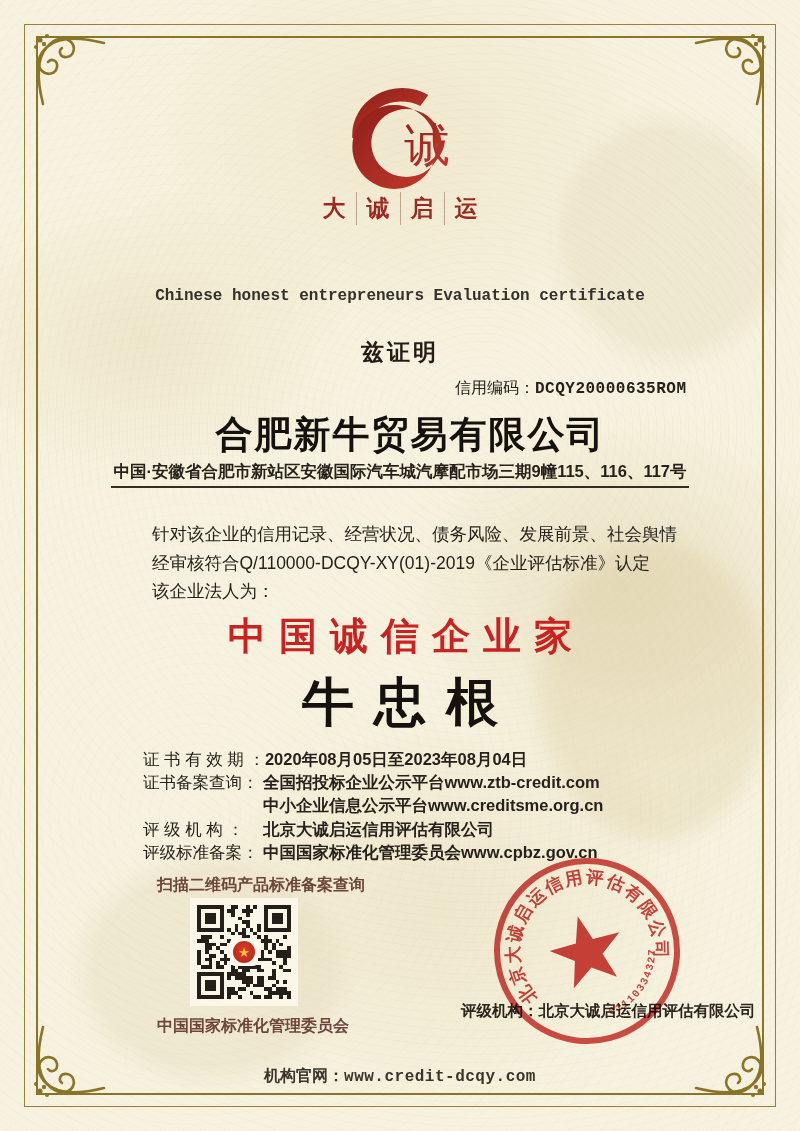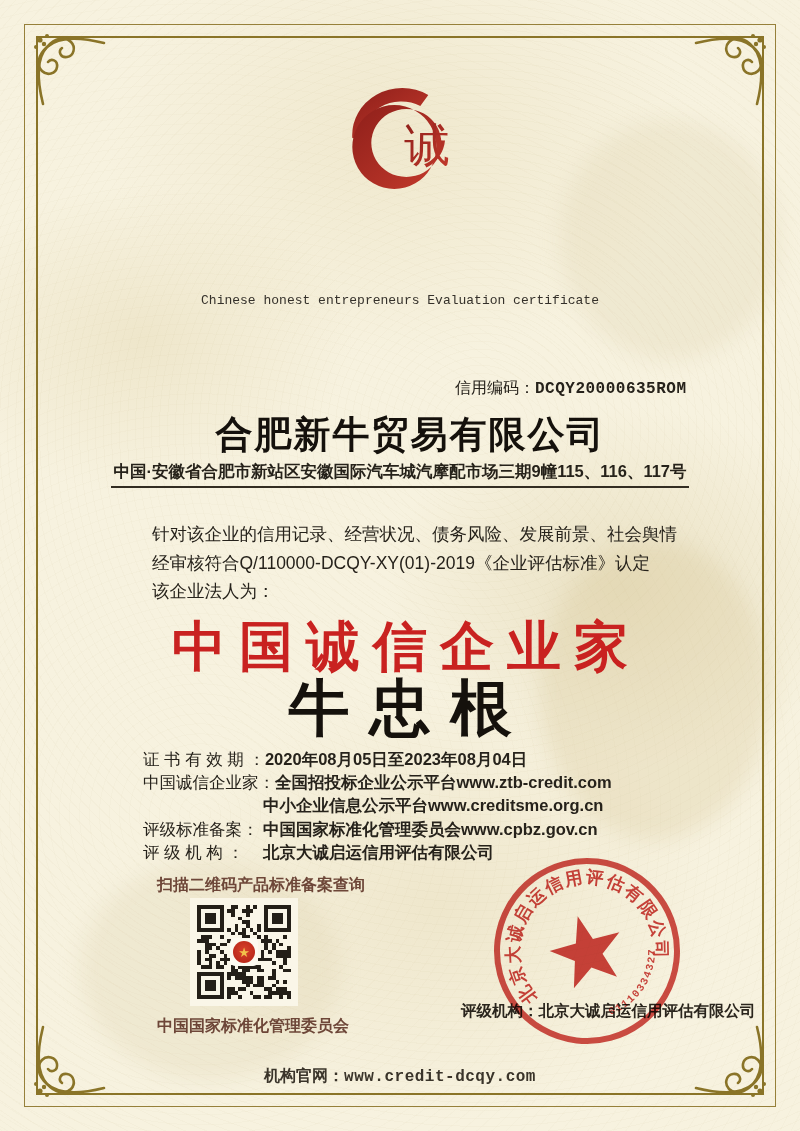--- a/index.html
+++ b/index.html
@@ -42,37 +42,37 @@
   .logo { left:50%; top:84px; transform:translateX(-49%); width:130px; height:110px; }
   .brand { top:192px; }
   .brand span {
     display:inline-block; padding:1px 10px; font-size:23px; font-weight:bold;
     color:#9c2a23; font-family:"DejaVu Serif", serif;
     border-right:1px solid rgba(130,75,55,.45);
   }
   .brand span:last-child { border-right:none; }
 
   .title { top:235px; font-size:44px; font-weight:bold; color:#17130e; letter-spacing:1px; }
-  .subtitle { top:293px; font-size:13px; color:#34302a; font-family:"Liberation Mono", monospace; }
+  .subtitle { top:287px; font-size:16px; color:#34302a; font-family:"Liberation Mono", monospace;font-weight:bold; }
   .attest { top:337px; font-size:23px; font-weight:bold; letter-spacing:3px; color:#211d16; }
 
   .credit-line { top:378px; left:455px; font-size:16px; color:#26221b; }
   .credit-line .code { font-family:"Liberation Mono", monospace; font-weight:bold; letter-spacing:.5px; }
 
   .company { top:410px; font-size:37px; font-weight:bold; letter-spacing:2px; color:#15110c;padding-left:21px; }
   .address-wrap { top:461px; }
   .address {
     display:inline-block; font-size:16.5px; font-weight:bold; color:#26221a;
     border-bottom:2px solid #332d22; padding:0 2px 3px 2px;
   }
 
   .body-par { top:520px; left:152px; font-size:17.5px; line-height:28.5px; color:#26221b; }
 
-  .honor { top:611px; font-size:54px; font-weight:bold; color:#c92220; letter-spacing:13px; padding-left:13px; }
-  .pname { top:668px; font-size:61px; font-weight:bold; color:#15110c; letter-spacing:20px; padding-left:20px; }
+  .honor { top:611px; font-size:38px; font-weight:bold; color:#c92220; letter-spacing:13px; padding-left:13px; }
+  .pname { top:668px; font-size:52px; font-weight:bold; color:#15110c; letter-spacing:20px; padding-left:20px; }
 
   .details { top:748px; left:143px; font-size:16.5px; line-height:23.2px; color:#26221b; }
   .details .row { white-space:nowrap; }
   .details .lbl { display:inline-block; min-width:120px; font-weight:normal; }
   .details .val { font-weight:bold; }
 
   .qr-caption-top { top:875px; left:157px; font-size:16px; font-weight:bold; color:#6d4638; }
   .qr-box { left:190px; top:898px; width:108px; height:108px; background:#faf6e8; }
   .qr-box svg { width:108px; height:108px; display:block; }
   .qr-emblem {
@@ -154,22 +154,26 @@
           <stop offset="0" stop-color="#8e1f1a"></stop>
           <stop offset="1" stop-color="#c43a2c"></stop>
         </linearGradient>
       </defs>
       <path d="M16,54 A50,47 0 0 1 92,11 L84,22 A40,37 0 0 0 25,56 Z" fill="url(#lg-red)"></path>
       <path fill-rule="evenodd" fill="url(#lg-red)" d="M58,21 a42,42 0 1 0 0.01,0 Z M70,25 a35,34 0 1 0 0.01,0 Z"></path>
       <text x="68" y="77" font-size="46" fill="url(#lg-red)" font-family="'DejaVu Serif', serif" font-weight="normal">诚</text>
     </svg>
   </div>
 
+  <div class="abs cw brand">
+    <span>大</span><span>诚</span><span>启</span><span>运</span>
+  </div>
 
   <div class="abs cw subtitle">Chinese honest entrepreneurs Evaluation certificate</div>
+  <div class="abs cw attest">兹证明</div>
 
   <div class="abs credit-line">
     <span>信用编码：</span><span class="code">DCQY20000635ROM</span>
   </div>
 
   <div class="abs cw company">合肥新牛贸易有限公司</div>
   <div class="abs cw address-wrap">
     <span class="address">中国·安徽省合肥市新站区安徽国际汽车城汽摩配市场三期9幢115、116、117号</span>
   </div>
 
@@ -180,30 +184,30 @@
   </div>
 
   <div class="abs cw honor">中国诚信企业家</div>
   <div class="abs cw pname">牛忠根</div>
 
   <div class="abs details">
     <div class="row">
       <span class="lbl">证 书 有 效 期 ：</span><span class="val">2020年08月05日至2023年08月04日</span>
     </div>
     <div class="row">
-      <span class="lbl">中国诚信企业家：</span><span class="val">全国招投标企业公示平台www.ztb-credit.com</span>
+      <span class="lbl">证书备案查询：</span><span class="val">全国招投标企业公示平台www.ztb-credit.com</span>
     </div>
     <div class="row">
       <span class="lbl"></span><span class="val">中小企业信息公示平台www.creditsme.org.cn</span>
     </div>
     <div class="row">
+      <span class="lbl">评 级 机 构 ：</span><span class="val">北京大诚启运信用评估有限公司</span>
+    </div>
+    <div class="row">
       <span class="lbl">评级标准备案：</span><span class="val">中国国家标准化管理委员会www.cpbz.gov.cn</span>
-    </div>
-    <div class="row">
-      <span class="lbl">评 级 机 构 ：</span><span class="val">北京大诚启运信用评估有限公司</span>
     </div>
   </div>
 
   <div class="abs qr-caption-top">扫描二维码产品标准备案查询</div>
   <div class="abs qr-box">
     <svg id="qr-svg" viewBox="0 0 29 29" shape-rendering="crispEdges">
         <rect x="11" y="2" width="1" height="1" fill="#241f18"></rect>
         <rect x="12" y="2" width="1" height="1" fill="#241f18"></rect>
         <rect x="15" y="2" width="1" height="1" fill="#241f18"></rect>
         <rect x="17" y="2" width="1" height="1" fill="#241f18"></rect>

